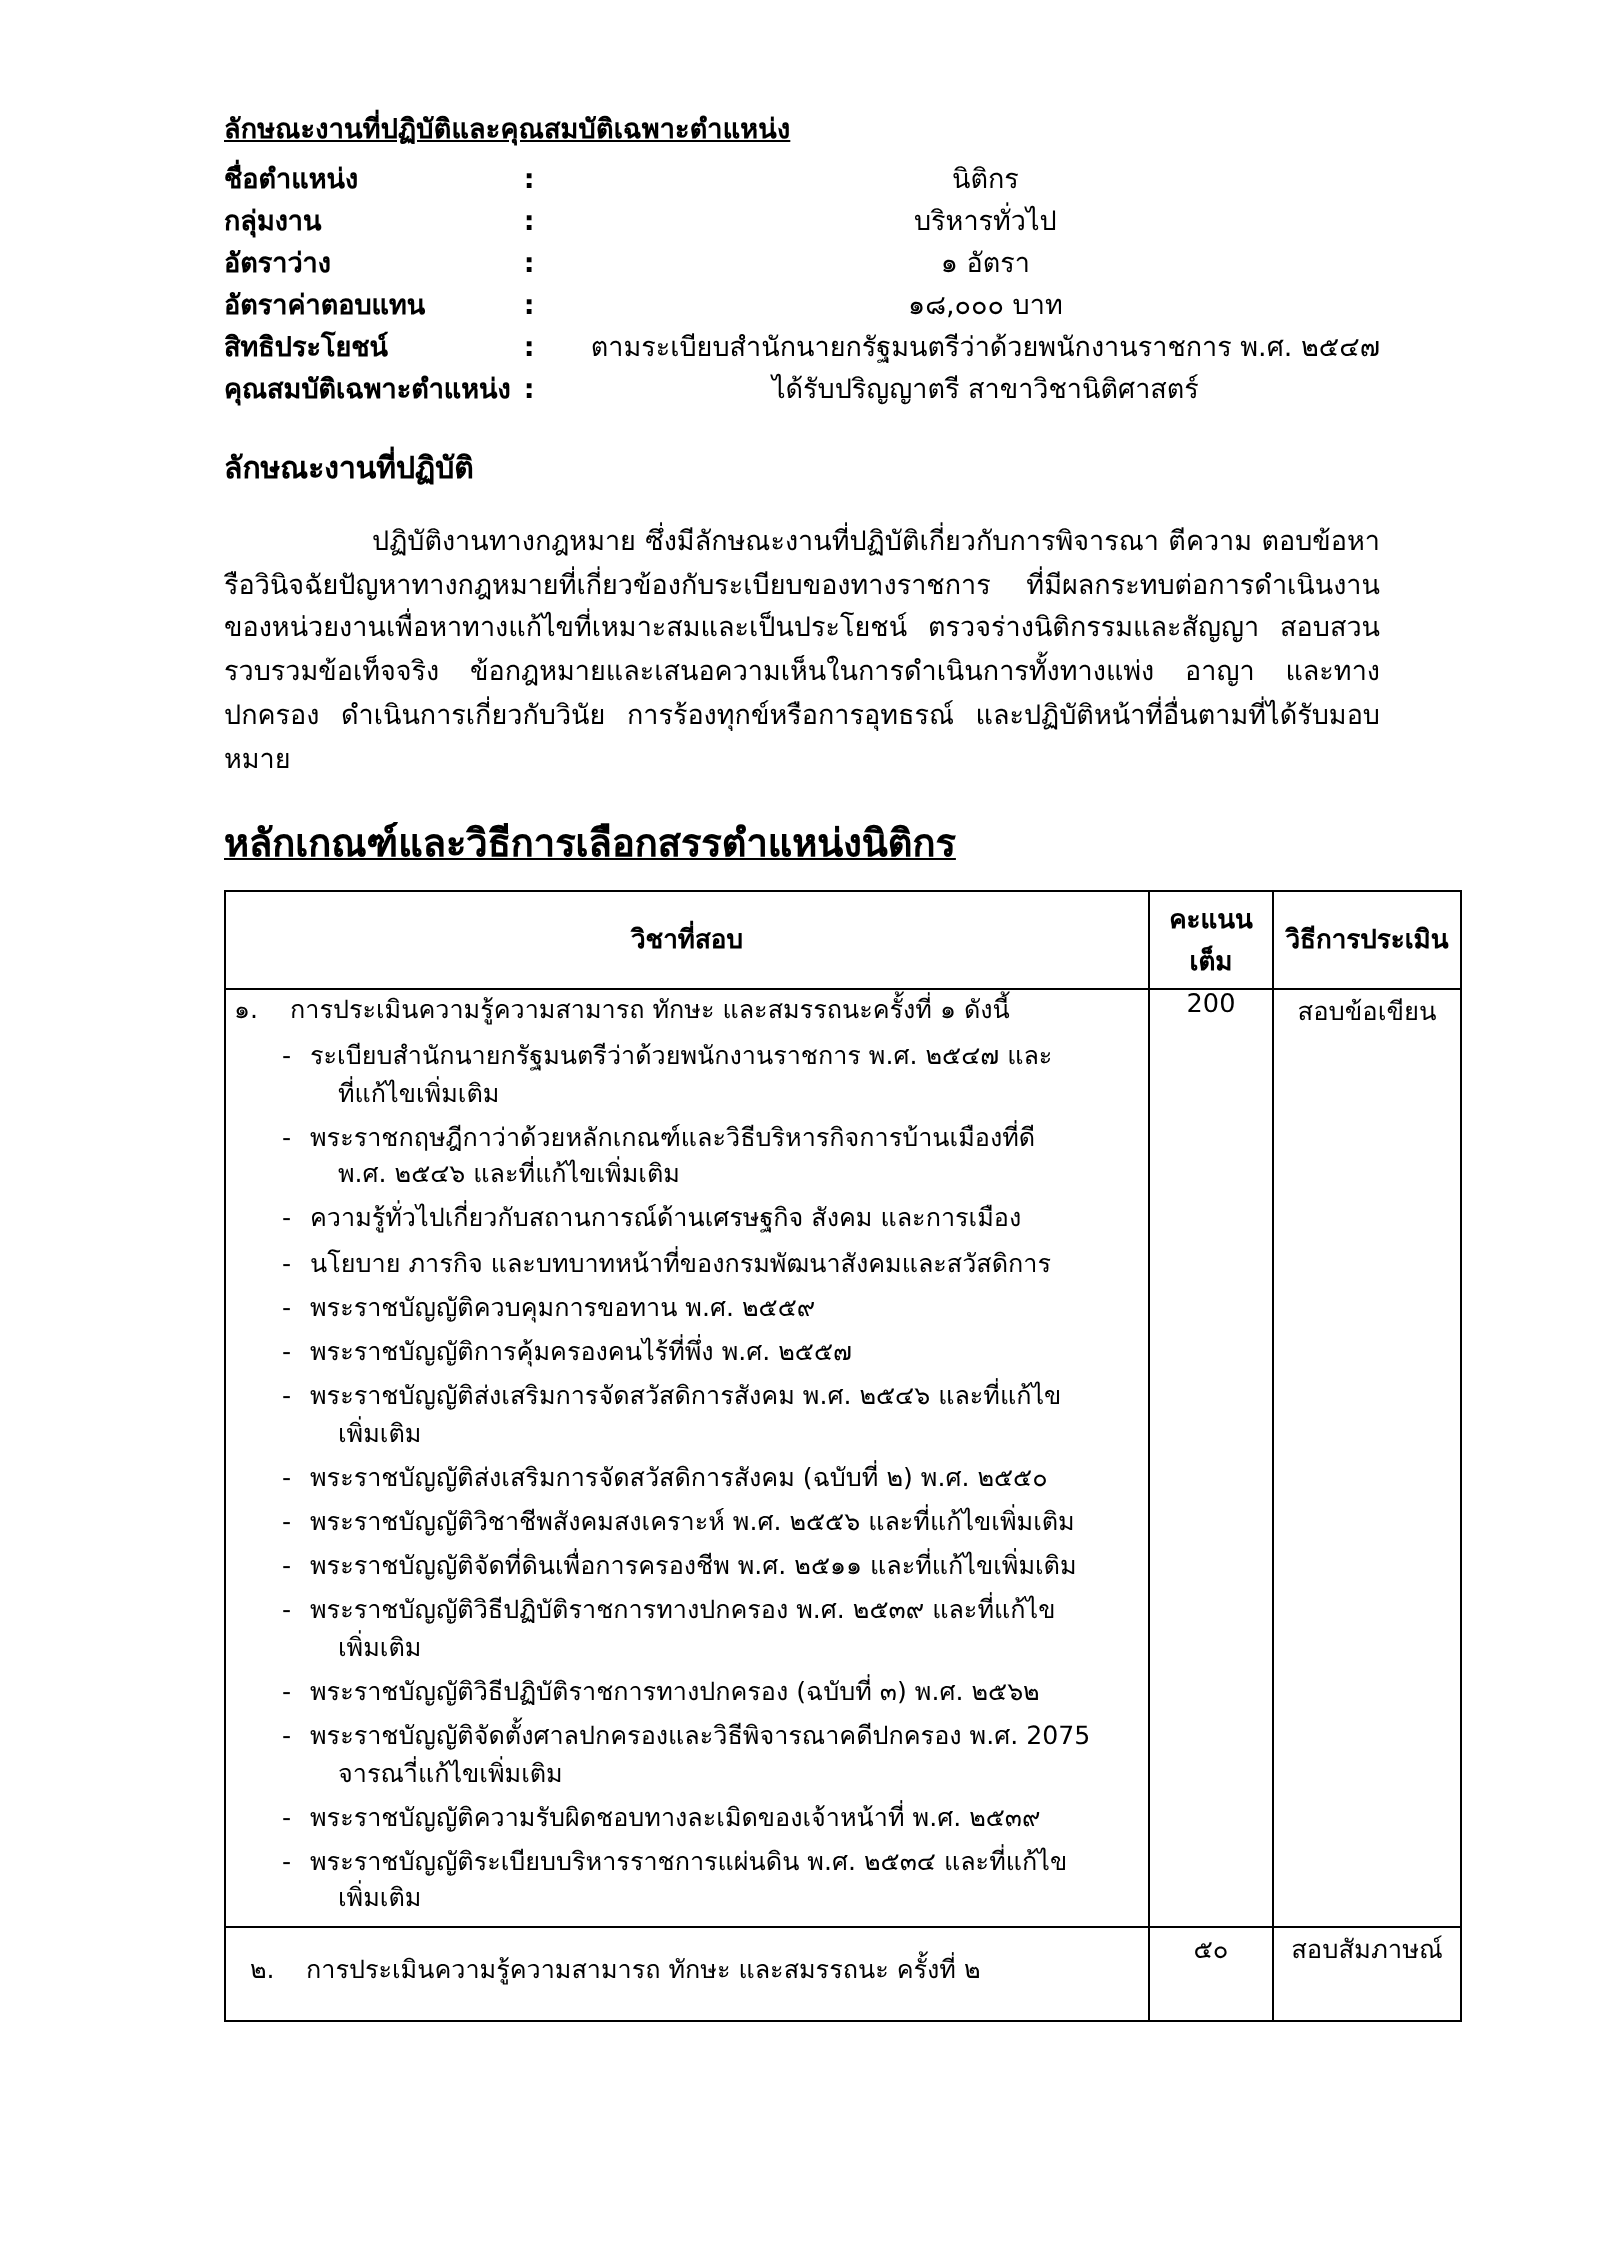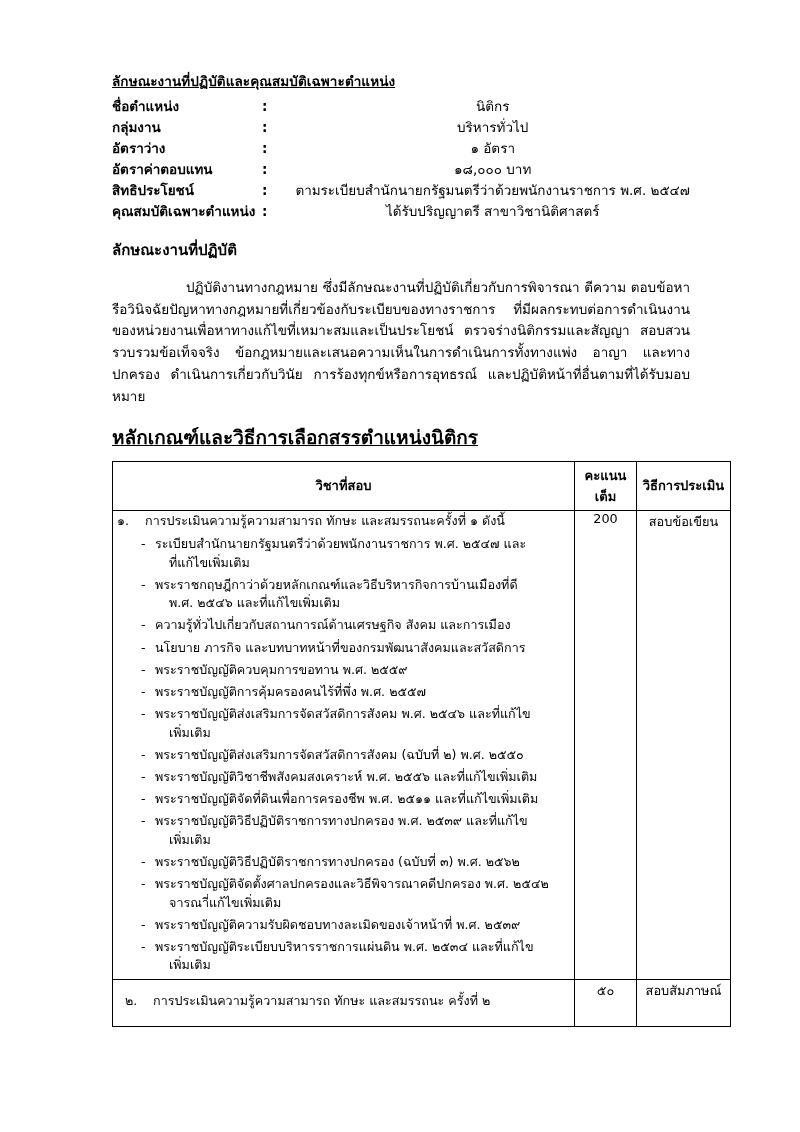--- a/index.html
+++ b/index.html
@@ -15,21 +15,21 @@
     position: relative;
     width: 800px;
     height: 1132px;
     background: #ffffff;
     overflow: hidden;
     box-sizing: border-box;
   }
   .sheet {
     position: absolute;
     left: 112px;
-    top: 72px;
+    top: 56px;
     width: 578px;
   }
   .underline-head {
     text-decoration: underline;
     font-weight: bold;
     font-size: 13.5px;
     letter-spacing: 0.1px;
     margin: 0 0 6px 0;
     line-height: 1.35;
   }
@@ -224,21 +224,21 @@
               <li><span>ความรู้ทั่วไปเกี่ยวกับสถานการณ์ด้านเศรษฐกิจ สังคม และการเมือง</span></li>
               <li><span>นโยบาย ภารกิจ และบทบาทหน้าที่ของกรมพัฒนาสังคมและสวัสดิการ</span></li>
               <li><span>พระราชบัญญัติควบคุมการขอทาน พ.ศ. ๒๕๕๙</span></li>
               <li><span>พระราชบัญญัติการคุ้มครองคนไร้ที่พึ่ง พ.ศ. ๒๕๕๗</span></li>
               <li><span>พระราชบัญญัติส่งเสริมการจัดสวัสดิการสังคม พ.ศ. ๒๕๔๖ และที่แก้ไข</span><span class="cont">เพิ่มเติม</span></li>
               <li><span>พระราชบัญญัติส่งเสริมการจัดสวัสดิการสังคม (ฉบับที่ ๒) พ.ศ. ๒๕๕๐</span></li>
               <li><span>พระราชบัญญัติวิชาชีพสังคมสงเคราะห์ พ.ศ. ๒๕๕๖ และที่แก้ไขเพิ่มเติม</span></li>
               <li><span>พระราชบัญญัติจัดที่ดินเพื่อการครองชีพ พ.ศ. ๒๕๑๑ และที่แก้ไขเพิ่มเติม</span></li>
               <li><span>พระราชบัญญัติวิธีปฏิบัติราชการทางปกครอง พ.ศ. ๒๕๓๙ และที่แก้ไข</span><span class="cont">เพิ่มเติม</span></li>
               <li><span>พระราชบัญญัติวิธีปฏิบัติราชการทางปกครอง (ฉบับที่ ๓) พ.ศ. ๒๕๖๒</span></li>
-              <li><span>พระราชบัญญัติจัดตั้งศาลปกครองและวิธีพิจารณาคดีปกครอง พ.ศ. ๒๕๔๒</span><span class="cont">จารณาี่แก้ไขเพิ่มเติม</span></li>
+              <li><span>พระราชบัญญัติจัดตั้งศาลปกครองและวิธีพิจารณาคดีปกครอง พ.ศ. 2075</span><span class="cont">จารณาี่แก้ไขเพิ่มเติม</span></li>
               <li><span>พระราชบัญญัติความรับผิดชอบทางละเมิดของเจ้าหน้าที่ พ.ศ. ๒๕๓๙</span></li>
               <li><span>พระราชบัญญัติระเบียบบริหารราชการแผ่นดิน พ.ศ. ๒๕๓๔ และที่แก้ไข</span><span class="cont">เพิ่มเติม</span></li>
             </ul>
           </td>
           <td class="score-cell">200</td>
           <td class="method-cell">สอบข้อเขียน</td>
         </tr>
         <tr class="lastrow">
           <td class="subject-cell">
             <div class="row-num-line">

